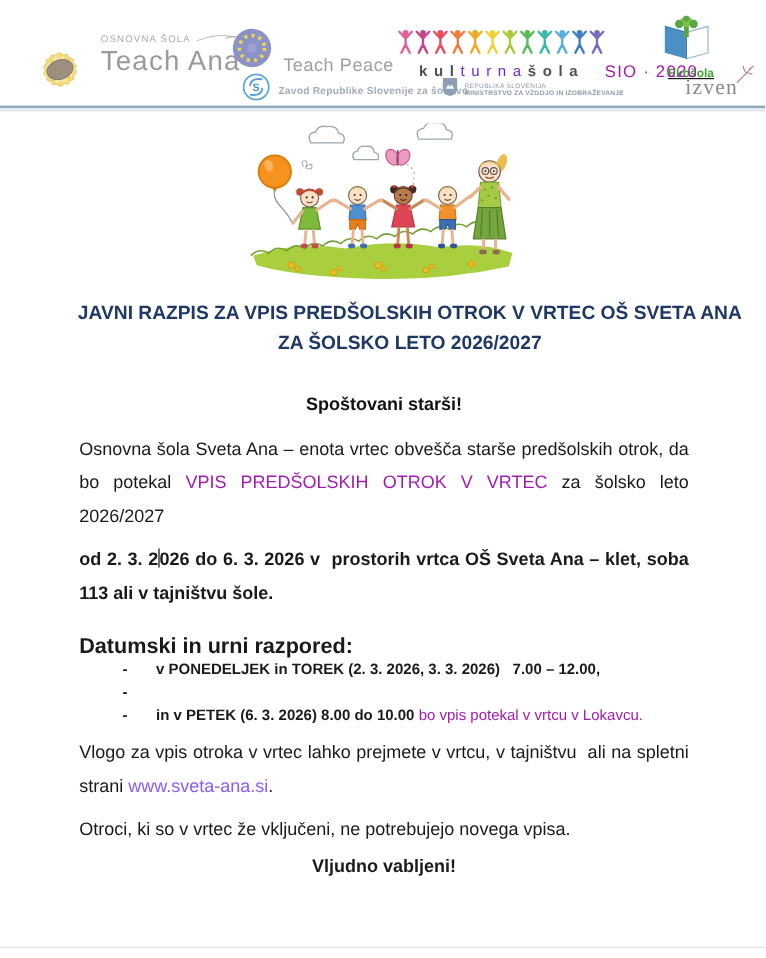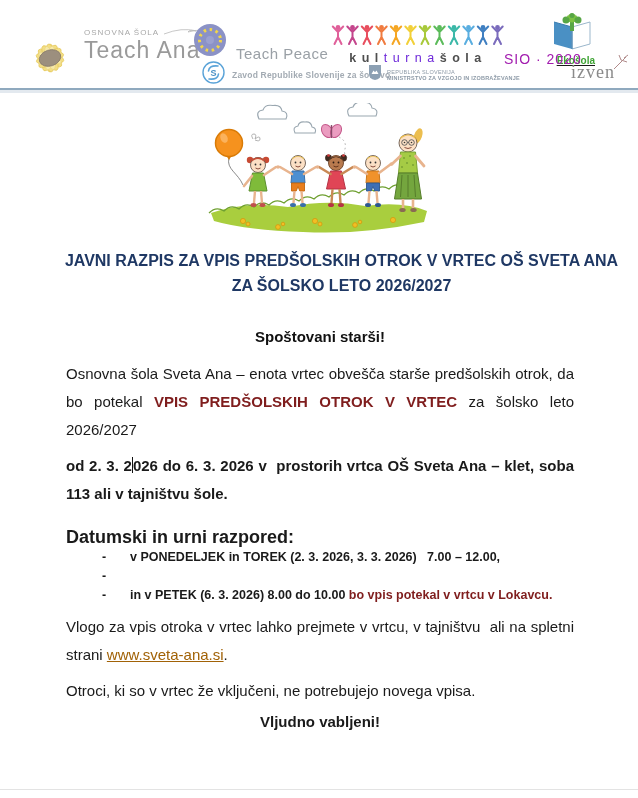--- a/index.html
+++ b/index.html
@@ -37,27 +37,27 @@
   
   .illustration { width:232px; margin:13px auto 0; }
   
   .doc-title { margin-top:9px; text-align:center; font-weight:bold; font-size:16px; line-height:25px; color:#1F3864;padding-left:45px; }
   
   .content { padding:0 64px 0 66px; }
   .salutation { margin-top:28px; text-align:center; font-weight:bold; font-size:15px; line-height:22px; color:#111; }
   .para { margin-top:12px; font-size:15px; line-height:28px; text-align:justify; color:#1a1a1a; }
   .para.tight { margin-top:8px; }
   .bold { font-weight:bold; }
-  .red { color:#7f1d1d; font-weight:bold; }
+  .red { color:#a21caf; font-weight:normal; }
   .cursor { display:inline-block; width:1px; height:16px; background:#111; vertical-align:-2px; }
   .sched-head { margin-top:20px; font-size:18px; font-weight:bold; line-height:18px; }
   .sched-list { margin-top:2px; }
   .sched-row { display:flex; font-size:12.5px; font-weight:bold; line-height:19px; padding-left:36px; }
   .sched-marker { width:28px; flex:none; }
-  .link { color:#a16207; text-decoration:underline; cursor:pointer; }
+  .link { color:#8b5cf6; cursor:pointer; }
   .closing { margin-top:6px; text-align:center; font-weight:bold; font-size:15px; line-height:22px; }
   .footer-line { position:absolute; left:0; right:0; bottom:8px; border-top:1px solid #e3e3e3; }
 </style>
 </head>
 <body>
 
 <div class="page">
 
   <div class="header">
 

